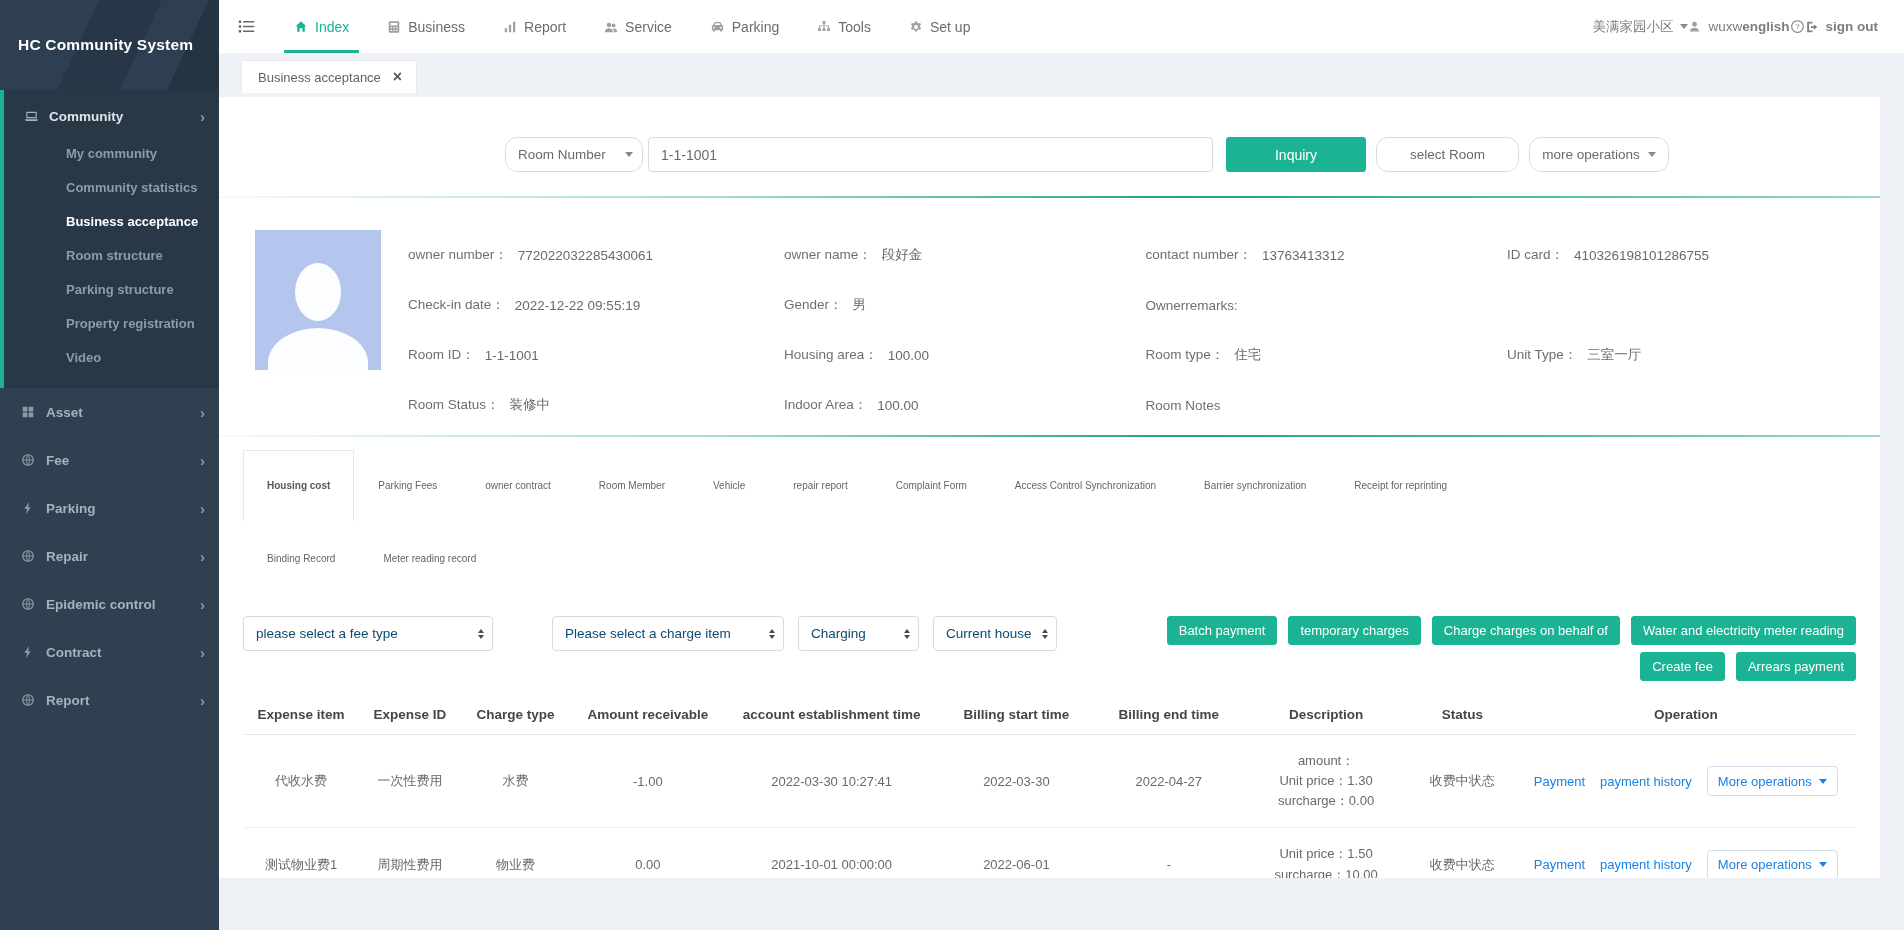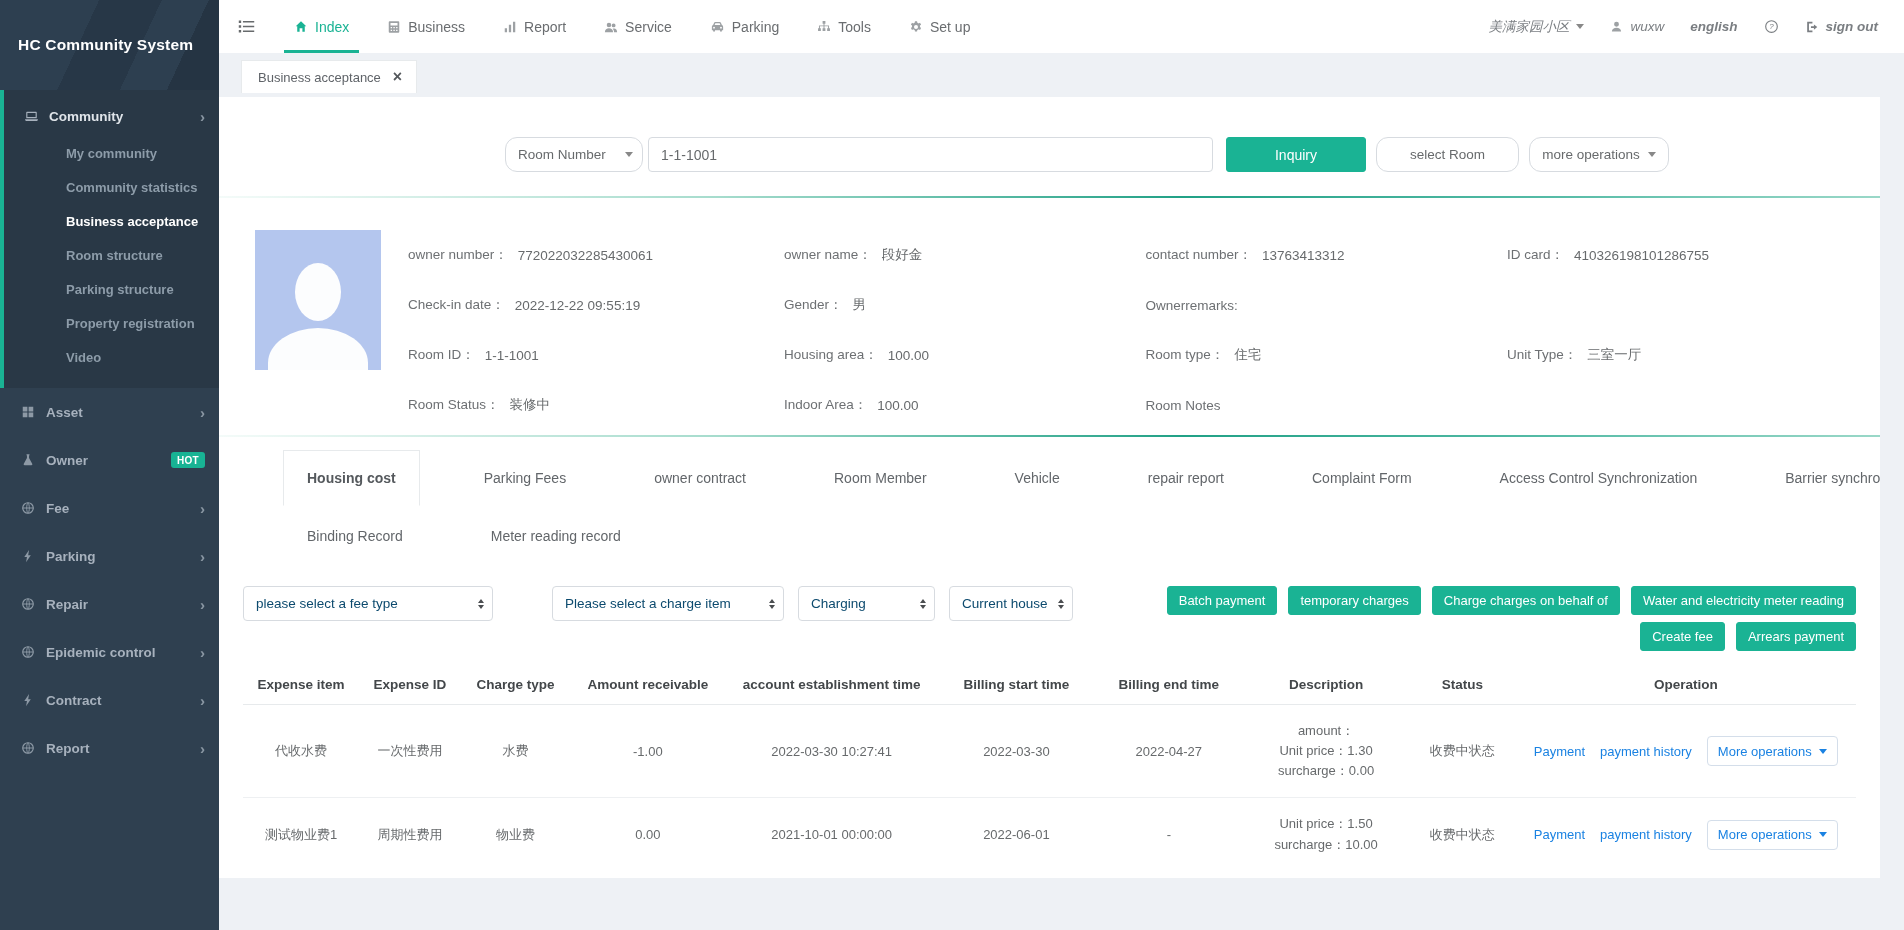--- a/index.html
+++ b/index.html
@@ -31,21 +31,21 @@
 
   
   .topbar { height:53px; background:#fff; display:flex; align-items:center; padding:0 26px 0 18px; position:relative; }
   .burger { color:#676a6c; display:flex; margin-right:28px; cursor:pointer; }
   .nav-items { display:flex; align-items:stretch; height:100%; }
   .nav-item { display:flex; align-items:center; gap:7px; padding:0 10px; margin-right:18px; color:#6a6d70; font-size:14px; cursor:pointer; position:relative; }
   .nav-item .nicon { color:#9da1a4; display:flex; }
   .nav-item.active { color:#1ab394; }
   .nav-item.active .nicon { color:#1ab394; }
   .nav-underline { position:absolute; left:0; right:0; bottom:0; height:3px; background:#1ab394; }
-  .topbar-right { margin-left:auto; display:flex; align-items:center; gap:26px; color:#7a7e82; font-size:13.5px;font-style:italic; }
+  .topbar-right { margin-left:auto; display:flex; align-items:center; color:#7a7e82; font-size:13.5px; }
   .tr-item { display:flex; align-items:center; gap:7px; cursor:pointer; }
   .tr-item.bold { font-weight:bold; color:#7a7e82; }
   .caret-down { width:0; height:0; border-left:4px solid transparent; border-right:4px solid transparent; border-top:5px solid #888; }
 
   
   .tabstrip { height:44px; padding:7px 0 0 22px; display:flex; }
   .tab-chip { background:#fff; border:1px solid #e7eaec; border-bottom:none; height:33px; display:flex; align-items:center; gap:12px; padding:0 14px 0 16px; font-size:13px; color:#5f6368; cursor:pointer; }
   .tab-close { font-size:16px; font-weight:bold; color:#54585c; line-height:1; cursor:pointer; }
 
   
@@ -71,32 +71,32 @@
   .avatar .shoulders { position:absolute; left:13px; top:98px; width:100px; height:70px; background:#fcfdfe; border-radius:50% 50% 0 0; }
   .owner-grid { flex:1; margin-left:27px; display:grid; grid-template-columns:26% 25% 25% 24%; grid-auto-rows:50px; align-items:center; }
   .field { display:flex; align-items:center; font-size:13.5px; color:#6d7073; white-space:nowrap; overflow:hidden; }
   .field .flabel { margin-right:10px; }
   .field .fvalue { color:#676a6c; }
 
   
   .detail-tabs { padding:13px 24px 0; }
   .dt-row { display:flex; }
   .dt-row2 { margin-top:2px; }
-  .dtab { padding:19px 23px; font-size:14px; color:#62666a; cursor:pointer; border:1px solid transparent; white-space:nowrap;margin-left:40px; }
+  .dtab { padding:29px 23px; font-size:10px; color:#62666a; cursor:pointer; border:1px solid transparent; white-space:nowrap; }
   .dtab.active { border-color:#e7eaec; border-bottom-color:#fff; background:#fff; font-weight:bold; color:#55595d; }
 
   
   .filter-row { display:flex; align-items:flex-start; padding:22px 24px 0; }
   .filter-selects { display:flex; gap:14px; }
   .fsel { display:flex; align-items:center; justify-content:space-between; border:1px solid #d7dbe0; border-radius:4px; height:35px; background:#fff; padding:0 8px 0 12px; font-size:13.5px; color:#0c4a6e; cursor:pointer; }
   .fsel .txt { white-space:nowrap; overflow:hidden; }
   .updown { display:flex; flex-direction:column; gap:2px; margin-left:8px; flex:none; }
   .tri-up { width:0; height:0; border-left:3.5px solid transparent; border-right:3.5px solid transparent; border-bottom:4.5px solid #4a4d50; }
   .tri-down { width:0; height:0; border-left:3.5px solid transparent; border-right:3.5px solid transparent; border-top:4.5px solid #4a4d50; }
-  .fsel-1 { width:250px; } .fsel-2 { width:232px;margin-left:45px; } .fsel-3 { width:137px; } .fsel-4 { width:124px; }
+  .fsel-1 { width:250px; } .fsel-2 { width:232px;margin-left:45px; } .fsel-3 { width:121px; } .fsel-4 { width:124px; }
   .filter-buttons { margin-left:auto; display:flex; flex-direction:column; align-items:flex-end; gap:7px; }
   .fb-row { display:flex; gap:11px; }
   .btn-sm { height:29px; padding:0 11px; font-size:13px; border-radius:3px; }
 
   
   .fee-table { width:calc(100% - 48px); margin:16px 24px 0; border-collapse:collapse; table-layout:fixed; }
   .fee-table th { font-size:13.5px; font-weight:bold; color:#43474a; padding:10px 4px 12px; text-align:center; border-bottom:1px solid #e7eaec; white-space:nowrap; }
   .fee-table td { font-size:13px; color:#676a6c; text-align:center; padding:16px 4px; vertical-align:middle; }
   .fee-table tr.r1 td { border-bottom:1px solid #eef0f2; }
   .desc-lines div { line-height:1.55; }
@@ -158,29 +158,20 @@
       <div class="top-item">
         <span class="micon">
           <svg width="14" height="14" viewBox="0 0 16 16" fill="currentColor">
               <path d="M2 2h5.3v5.3H2zM8.7 2H14v5.3H8.7zM2 8.7h5.3V14H2zM8.7 8.7H14V14H8.7z"></path>
             </svg>
         </span>
         <span>Asset</span>
         <span class="chev">›</span>
       </div>
 
-      <div class="top-item">
-        <span class="micon">
-          <svg width="14" height="14" viewBox="0 0 16 16" fill="currentColor">
-              <path d="M6.3 1.3h3.4v1.2l-.5.4v2.9l3.6 6.5a1.1 1.1 0 0 1-1 1.7H4.2a1.1 1.1 0 0 1-1-1.7l3.6-6.5V2.9l-.5-.4V1.3z"></path>
-            </svg>
-        </span>
-        <span>Owner</span>
-        <span class="hot-badge">HOT</span>
-      </div>
 
       <div class="top-item">
         <span class="micon">
           <svg width="14" height="14" viewBox="0 0 16 16">
               <circle cx="8" cy="8" r="6" fill="none" stroke="currentColor" stroke-width="1.4"></circle>
               <path d="M2 8h12M8 2c2 1.7 2 10.3 0 12M8 2c-2 1.7-2 10.3 0 12" fill="none" stroke="currentColor" stroke-width="1.1"></path>
             </svg>
         </span>
         <span>Fee</span>
         <span class="chev">›</span>

